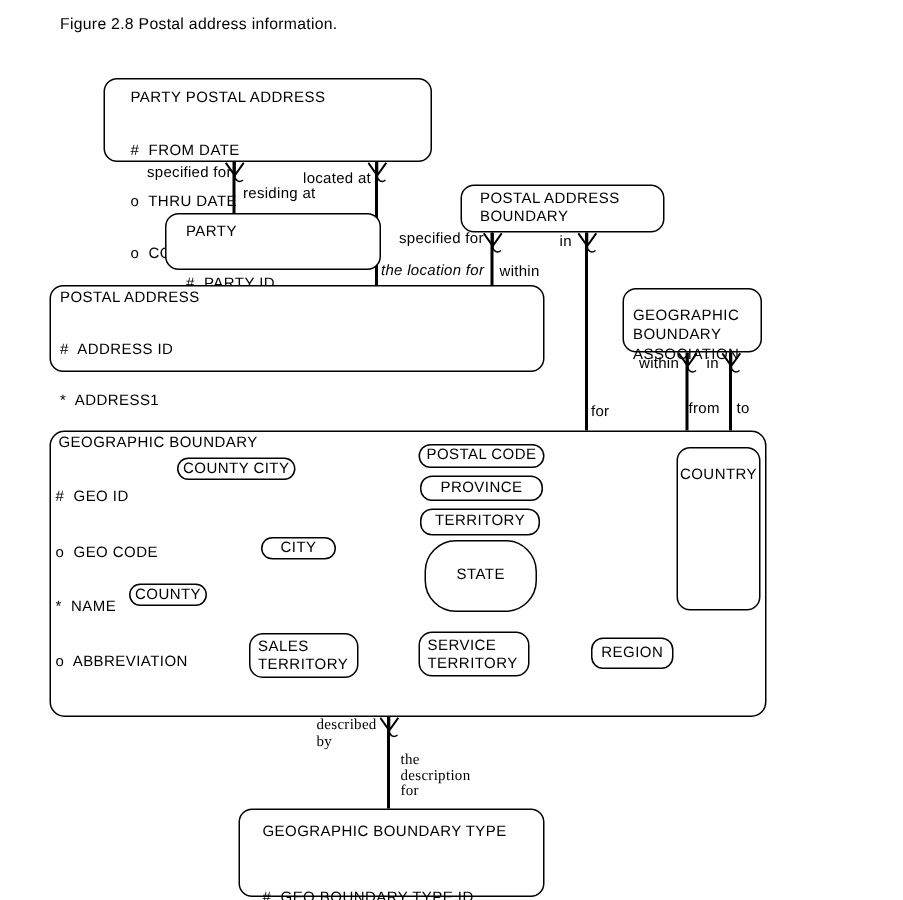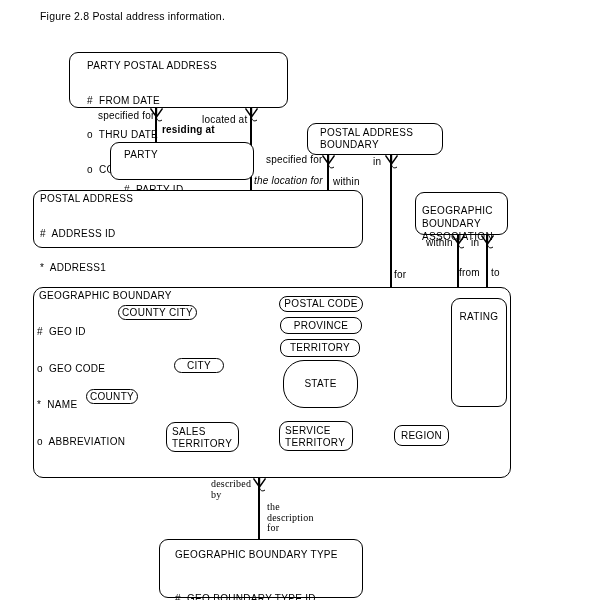--- a/index.html
+++ b/index.html
@@ -95,21 +95,21 @@
     </svg>
   <svg class="foot" style="left:224px;top:358px;" width="11" height="13" viewBox="0 0 11 13">
       <path class="fk" d="M10,6.5 L0,0.5 M10,6.5 L0,6.5 M10,6.5 L0,12.5"></path>
     </svg>
   <svg class="foot" style="left:138px;top:390px;" width="11" height="13" viewBox="0 0 11 13">
       <path class="fk" d="M10,6.5 L0,0.5 M10,6.5 L0,6.5 M10,6.5 L0,12.5"></path>
     </svg>
 
   <span class="rlabel" style="left:98px;top:111px;">specified for</span>
   <span class="rlabel" style="left:202px;top:115px;">located at</span>
-  <span class="rlabel" style="left:162px;top:125px;font-weight:bold;">residing at</span>
+  <span class="rlabel" style="left:162px;top:125px;">residing at</span>
   <span class="rlabel" style="left:266px;top:155px;">specified for</span>
   <span class="rlabel" style="left:254px;top:176px;font-style:italic;">the location for</span>
   <span class="rlabel" style="left:333px;top:177px;">within</span>
   <span class="rlabel" style="left:373px;top:157px;">in</span>
   <span class="rlabel" style="left:394px;top:270px;">for</span>
   <span class="rlabel" style="left:426px;top:238px;">within</span>
   <span class="rlabel" style="left:471px;top:238px;">in</span>
   <span class="rlabel" style="left:459px;top:268px;">from</span>
   <span class="rlabel" style="left:491px;top:268px;">to</span>
   <span class="rlabel wrap" style="left:92px;top:318px;width:50px;">specified for</span>
@@ -191,21 +191,21 @@
   <div class="entity small" style="left:280px;top:317px;width:82px;height:17px;">
     <span>PROVINCE</span>
   </div>
   <div class="entity small" style="left:280px;top:339px;width:80px;height:18px;">
     <span>TERRITORY</span>
   </div>
   <div class="entity small" style="left:283px;top:360px;width:75px;height:48px;border-radius:21px;">
     <span>STATE</span>
   </div>
   <div class="entity" style="left:451px;top:298px;width:56px;height:109px;padding-top:12px;text-align:center;">
-    <span>RATING</span>
+    <span>COUNTRY</span>
   </div>
   <div class="entity" style="left:166px;top:422px;width:73px;height:30px;padding:3px 0 0 5px;">
     <div class="ename">SALES TERRITORY</div>
   </div>
   <div class="entity" style="left:279px;top:421px;width:74px;height:30px;padding:3px 0 0 5px;">
     <div class="ename">SERVICE TERRITORY</div>
   </div>
   <div class="entity small" style="left:394px;top:425px;width:55px;height:21px;">
     <span>REGION</span>
   </div>

